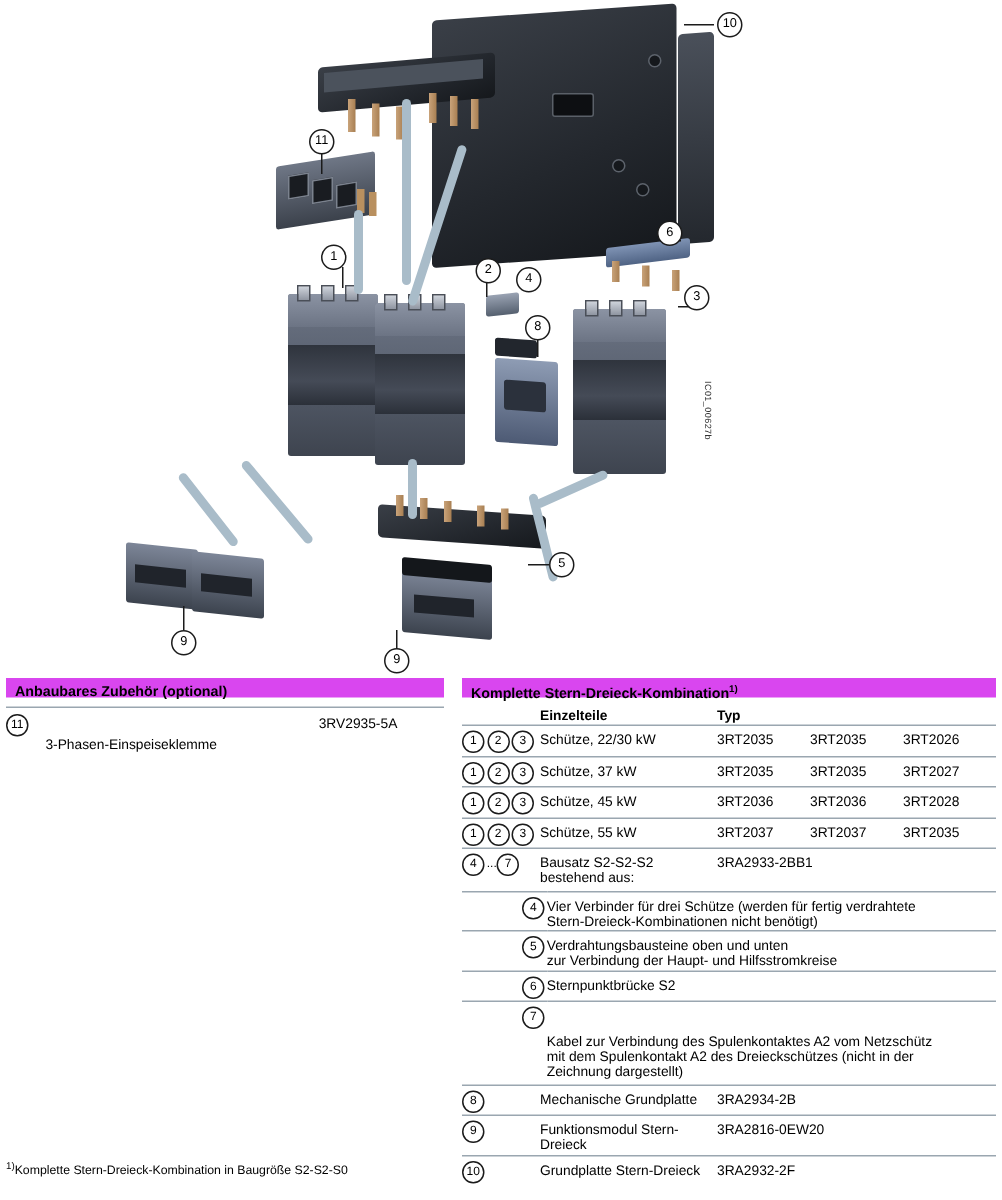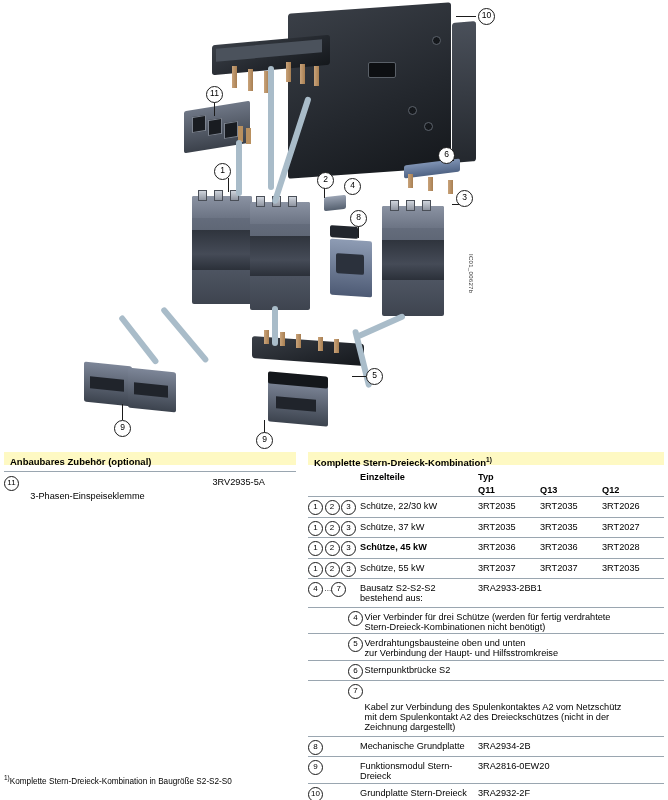--- a/index.html
+++ b/index.html
@@ -70,21 +70,21 @@
     position:absolute;
     font-size:6px;color:#333;
     transform:rotate(90deg);
     transform-origin:left top;
     letter-spacing:.3px;
   }
   
   #tables{position:absolute;left:0;top:452px;width:668px;}
   .tbl{position:absolute;}
   .tbl-head{
-    background:#fef9c3;
+    background:#d946ef;
     font-weight:bold;
     font-size:9.5px;
     padding:4px 6px;
     height:13px;
     box-sizing:border-box;
   }
   .row-line{border-top:1px solid #9aa6b0;}
   .colhdr{font-weight:bold;}
   table{border-collapse:collapse;font-size:9.2px;}
   td{vertical-align:top;padding:1.5px 0;}
@@ -237,27 +237,20 @@
 
     <table style="width:356px;margin-top:5px;">
       <tbody>
           <tr>
         <td style="width:52px;"></td>
         <td class="colhdr" style="width:118px;">Einzelteile</td>
         <td class="colhdr" style="width:62px;">Typ</td>
         <td style="width:62px;"></td>
         <td></td>
       </tr>
-      <tr>
-        <td></td>
-            <td></td>
-        <td class="colhdr">Q11</td>
-        <td class="colhdr">Q13</td>
-        <td class="colhdr">Q12</td>
-      </tr>
 
       <tr class="row-line">
         <td style="padding-top:3px;">
           <span class="num">1</span><span class="num">2</span><span class="num">3</span>
         </td>
         <td style="padding-top:4px;">Schütze, 22/30 kW</td>
         <td style="padding-top:4px;">3RT2035</td>
         <td style="padding-top:4px;">3RT2035</td>
         <td style="padding-top:4px;">3RT2026</td>
       </tr>
@@ -267,21 +260,21 @@
         </td>
         <td style="padding-top:4px;">Schütze, 37 kW</td>
         <td style="padding-top:4px;">3RT2035</td>
         <td style="padding-top:4px;">3RT2035</td>
         <td style="padding-top:4px;">3RT2027</td>
       </tr>
       <tr class="row-line">
         <td style="padding-top:3px;">
           <span class="num">1</span><span class="num">2</span><span class="num">3</span>
         </td>
-        <td style="padding-top:4px;font-weight:bold;">Schütze, 45 kW</td>
+        <td style="padding-top:4px;">Schütze, 45 kW</td>
         <td style="padding-top:4px;">3RT2036</td>
         <td style="padding-top:4px;">3RT2036</td>
         <td style="padding-top:4px;">3RT2028</td>
       </tr>
       <tr class="row-line">
         <td style="padding-top:3px;">
           <span class="num">1</span><span class="num">2</span><span class="num">3</span>
         </td>
         <td style="padding-top:4px;">Schütze, 55 kW</td>
         <td style="padding-top:4px;">3RT2037</td>

